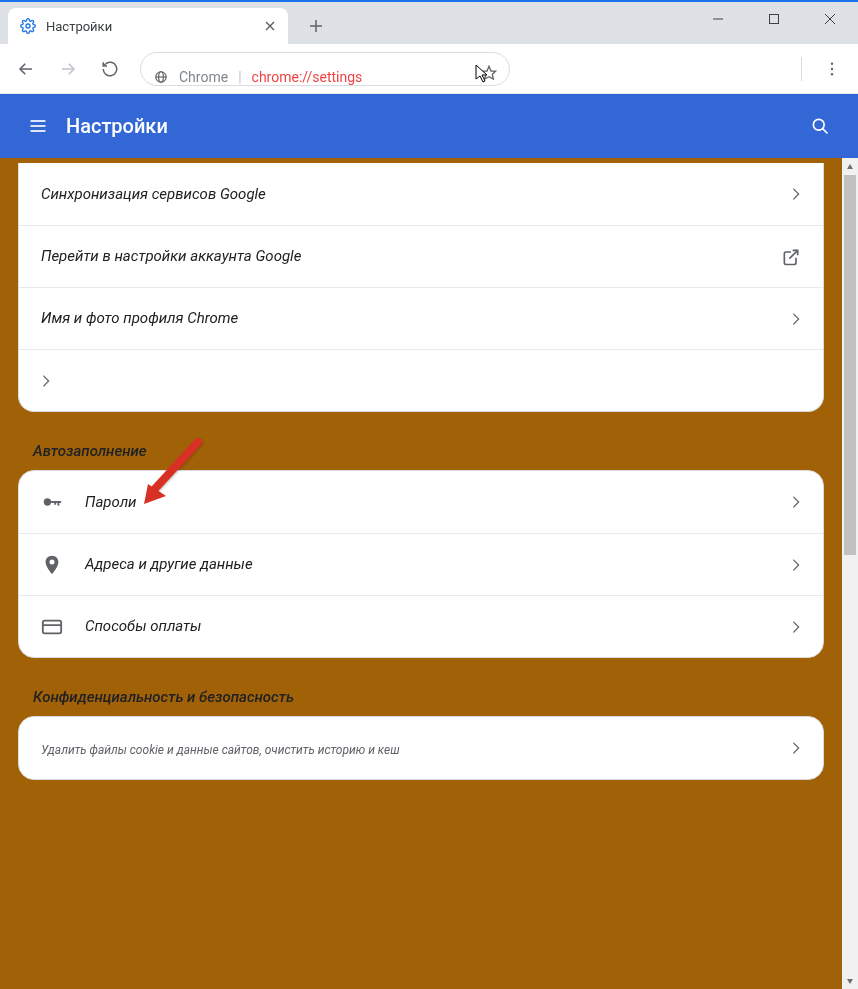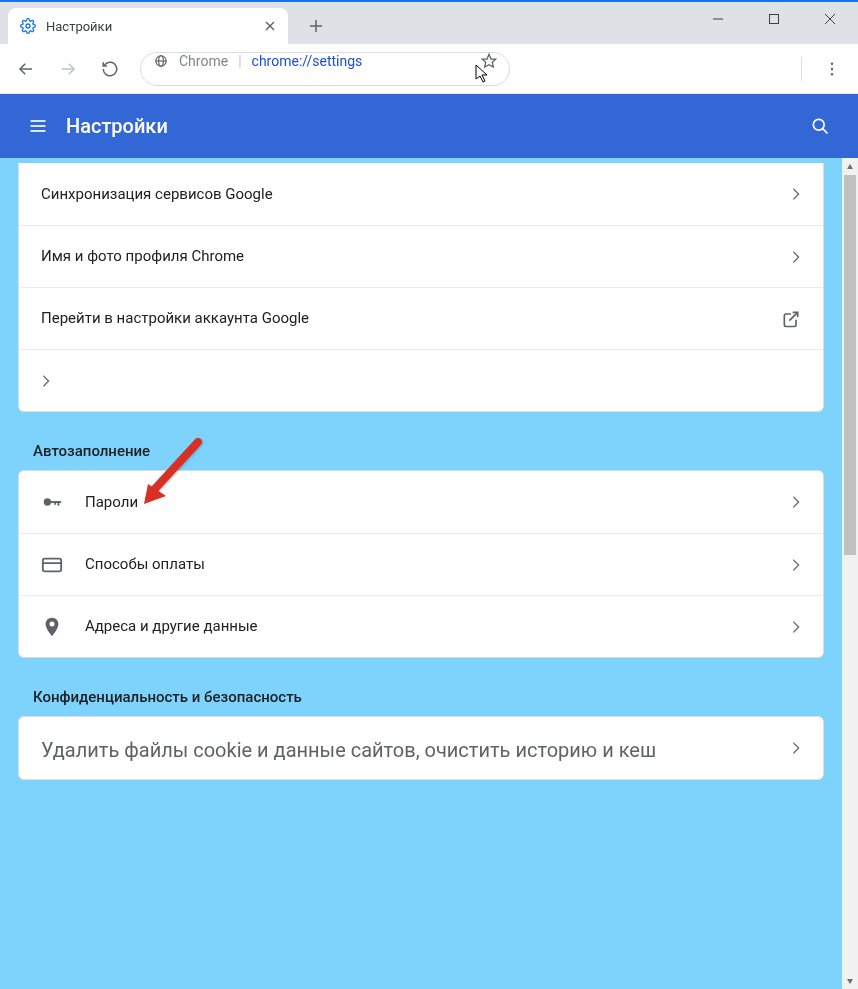--- a/index.html
+++ b/index.html
@@ -16,54 +16,54 @@
   .tab-close svg { width: 10px; height: 10px; }
   .newtab { width: 28px; height: 28px; margin-left: 14px; margin-bottom: 4px; display: flex; align-items: center; justify-content: center; cursor: pointer; color: #5f6368; }
   .win-controls { position: absolute; right: 0; top: 0; height: 34px; display: flex; }
   .win-btn { width: 56px; height: 34px; display: flex; align-items: center; justify-content: center; color: #3c4043; cursor: pointer; }
   .win-btn svg { width: 12px; height: 12px; }
 
   .toolbar { height: 50px; background: #fff; display: flex; align-items: center; padding: 0 8px; gap: 6px; border-bottom: 1px solid #e8eaed; }
   .nav-btn { width: 36px; height: 36px; display: flex; align-items: center; justify-content: center; color: #5f6368; border-radius: 50%; cursor: pointer; }
   .nav-btn.disabled { color: #bdc1c6; cursor: default; }
   .nav-btn svg { width: 18px; height: 18px; }
-  .omnibox { flex: 0 0 auto; width: 370px; height: 34px; border: 1px solid #dadce0; border-radius: 17px; display: flex; align-items: flex-start; padding: 0 12px; color: #5f6368; gap: 10px; margin-left: 6px; }
+  .omnibox { flex: 0 0 auto; width: 370px; height: 34px; border: 1px solid #dadce0; border-radius: 17px; display: flex; align-items: flex-end; padding: 0 12px; color: #5f6368; gap: 10px; margin-left: 6px; }
   .omnibox .globe { width: 16px; height: 16px; display: flex; align-items: center; justify-content: center; }
   .omnibox .globe svg { width: 14px; height: 14px; }
   .addr-host { color: #80868b; font-size: 14px; }
   .addr-sep { color: #c0c3c8; font-size: 14px; }
-  .addr-path { color: #1d4ed8; font-size: 14px; }
+  .addr-path { color: #ef4444; font-size: 14px; }
   .omnibox .star { margin-left: auto; color: #5f6368; }
   .omnibox .star svg { width: 16px; height: 16px; }
   .toolbar-spacer { flex: 1; }
   .toolbar-sep { width: 1px; height: 24px; background: #dadce0; margin: 0 6px; }
 
   
   .app-header { height: 64px; background: #3367d6; display: flex; align-items: center; color: #fff; padding: 0 18px; }
   .hamburger { width: 40px; height: 40px; display: flex; align-items: center; justify-content: center; cursor: pointer; border-radius: 50%; margin-right: 8px; }
   .hamburger svg { width: 20px; height: 20px; }
   .app-title { font-size: 20px; font-weight: 500; }
   .header-spacer { flex: 1; }
   .search-btn { width: 40px; height: 40px; display: flex; align-items: center; justify-content: center; cursor: pointer; border-radius: 50%; }
   .search-btn svg { width: 20px; height: 20px; }
 
   
-  .viewport { height: calc(989px - 2px - 42px - 50px - 64px); background: #7dd3fc; display: flex; position: relative; }
+  .viewport { height: calc(989px - 2px - 42px - 50px - 64px); background: #a16207; display: flex; position: relative; font-style: italic; }
   .content { flex: 1; overflow-y: auto; padding: 0 0 8px 0; }
   .content-inner { width: 100%; padding: 0 18px; }
-  .card { background: #fff; border: 1px solid #dadce0; border-radius: 6px; margin-top: 10px; overflow: hidden; }
+  .card { background: #fff; border: 1px solid #dadce0; border-radius: 16px; margin-top: 10px; overflow: hidden; }
   .section-title { font-size: 15px; color: #202124; margin: 30px 4px 8px 15px; font-weight: 500; }
   .first-card { margin-top: 5px; border-top: none; border-top-left-radius: 0; border-top-right-radius: 0; }
   .row { display: flex; align-items: center; min-height: 62px; padding: 14px 22px; border-top: 1px solid #e8eaed; cursor: pointer; position: relative; }
   .row:first-child { border-top: none; }
   .row .icon-slot { width: 44px; display: flex; align-items: center; justify-content: flex-start; color: #5f6368; }
   .row .icon-slot svg { width: 22px; height: 22px; }
   .row-text { flex: 1; display: flex; flex-direction: column; justify-content: center; }
   .row-title { font-size: 15px; color: #202124; line-height: 1.4; }
-  .row-sub { font-size: 20px; color: #5f6368; line-height: 1.4; margin-top: 4px; }
+  .row-sub { font-size: 12px; color: #5f6368; line-height: 1.4; margin-top: 4px; }
   .row .chev { color: #5f6368; display: flex; align-items: center; }
   .row .chev svg { width: 10px; height: 14px; }
   .row .ext-icon svg { width: 20px; height: 20px; }
 
   
   .fake-scroll { width: 16px; background: #f1f1f1; display: flex; flex-direction: column; }
   .fake-scroll .arrow { height: 17px; display: flex; align-items: center; justify-content: center; color: #707070; }
   .fake-scroll .arrow svg { width: 8px; height: 8px; }
   .fake-scroll .track { flex: 1; position: relative; }
   .fake-scroll .thumb { position: absolute; left: 2px; right: 2px; top: 0; height: 380px; background: #c1c1c1; border-radius: 0; }
@@ -198,37 +198,37 @@
               <div class="row-title">Синхронизация сервисов Google</div>
             </div>
           <div class="chev">
               <svg viewBox="0 0 10 16" fill="currentColor">
                 <polygon points="2,1 9,8 2,15 2,13 7,8 2,3"></polygon>
               </svg>
             </div>
         </div>
         <div class="row">
           <div class="row-text">
-              <div class="row-title">Имя и фото профиля Chrome</div>
-            </div>
-          <div class="chev">
-              <svg viewBox="0 0 10 16" fill="currentColor">
-                <polygon points="2,1 9,8 2,15 2,13 7,8 2,3"></polygon>
-              </svg>
-            </div>
-        </div>
-        <div class="row">
-          <div class="row-text">
               <div class="row-title">Перейти в настройки аккаунта Google</div>
             </div>
           <div class="chev ext-icon">
               <svg viewBox="0 0 24 24" fill="none" stroke="currentColor" stroke-width="2">
                 <path d="M18 13v6a2 2 0 0 1-2 2H6a2 2 0 0 1-2-2V8a2 2 0 0 1 2-2h6"></path>
                 <polyline points="14 4 20 4 20 10"></polyline>
                 <line x1="10" y1="14" x2="20" y2="4"></line>
+              </svg>
+            </div>
+        </div>
+        <div class="row">
+          <div class="row-text">
+              <div class="row-title">Имя и фото профиля Chrome</div>
+            </div>
+          <div class="chev">
+              <svg viewBox="0 0 10 16" fill="currentColor">
+                <polygon points="2,1 9,8 2,15 2,13 7,8 2,3"></polygon>
               </svg>
             </div>
         </div>
         <div class="row">
           <div class="chev">
               <svg viewBox="0 0 10 16" fill="currentColor">
                 <polygon points="2,1 9,8 2,15 2,13 7,8 2,3"></polygon>
               </svg>
             </div>
         </div>
@@ -250,42 +250,42 @@
               <div class="row-title">Пароли</div>
             </div>
           <div class="chev">
               <svg viewBox="0 0 10 16" fill="currentColor">
                 <polygon points="2,1 9,8 2,15 2,13 7,8 2,3"></polygon>
               </svg>
             </div>
         </div>
         <div class="row">
           <div class="icon-slot">
+            <svg viewBox="0 0 24 24" fill="currentColor">
+                <path d="M12 2C8 2 5 5 5 9c0 5 7 13 7 13s7-8 7-13c0-4-3-7-7-7zm0 9.5A2.5 2.5 0 1 1 12 6a2.5 2.5 0 0 1 0 5.5z"></path>
+              </svg>
+          </div>
+          <div class="row-text">
+              <div class="row-title">Адреса и другие данные</div>
+            </div>
+          <div class="chev">
+              <svg viewBox="0 0 10 16" fill="currentColor">
+                <polygon points="2,1 9,8 2,15 2,13 7,8 2,3"></polygon>
+              </svg>
+            </div>
+        </div>
+        <div class="row">
+          <div class="icon-slot">
             <svg viewBox="0 0 24 24" fill="none" stroke="currentColor" stroke-width="2">
                 <rect x="2" y="5" width="20" height="14" rx="2"></rect>
                 <line x1="2" y1="10" x2="22" y2="10"></line>
               </svg>
           </div>
           <div class="row-text">
               <div class="row-title">Способы оплаты</div>
-            </div>
-          <div class="chev">
-              <svg viewBox="0 0 10 16" fill="currentColor">
-                <polygon points="2,1 9,8 2,15 2,13 7,8 2,3"></polygon>
-              </svg>
-            </div>
-        </div>
-        <div class="row">
-          <div class="icon-slot">
-            <svg viewBox="0 0 24 24" fill="currentColor">
-                <path d="M12 2C8 2 5 5 5 9c0 5 7 13 7 13s7-8 7-13c0-4-3-7-7-7zm0 9.5A2.5 2.5 0 1 1 12 6a2.5 2.5 0 0 1 0 5.5z"></path>
-              </svg>
-          </div>
-          <div class="row-text">
-              <div class="row-title">Адреса и другие данные</div>
             </div>
           <div class="chev">
               <svg viewBox="0 0 10 16" fill="currentColor">
                 <polygon points="2,1 9,8 2,15 2,13 7,8 2,3"></polygon>
               </svg>
             </div>
         </div>
       </div>
 
       <div class="section-title">Конфиденциальность и безопасность</div>

